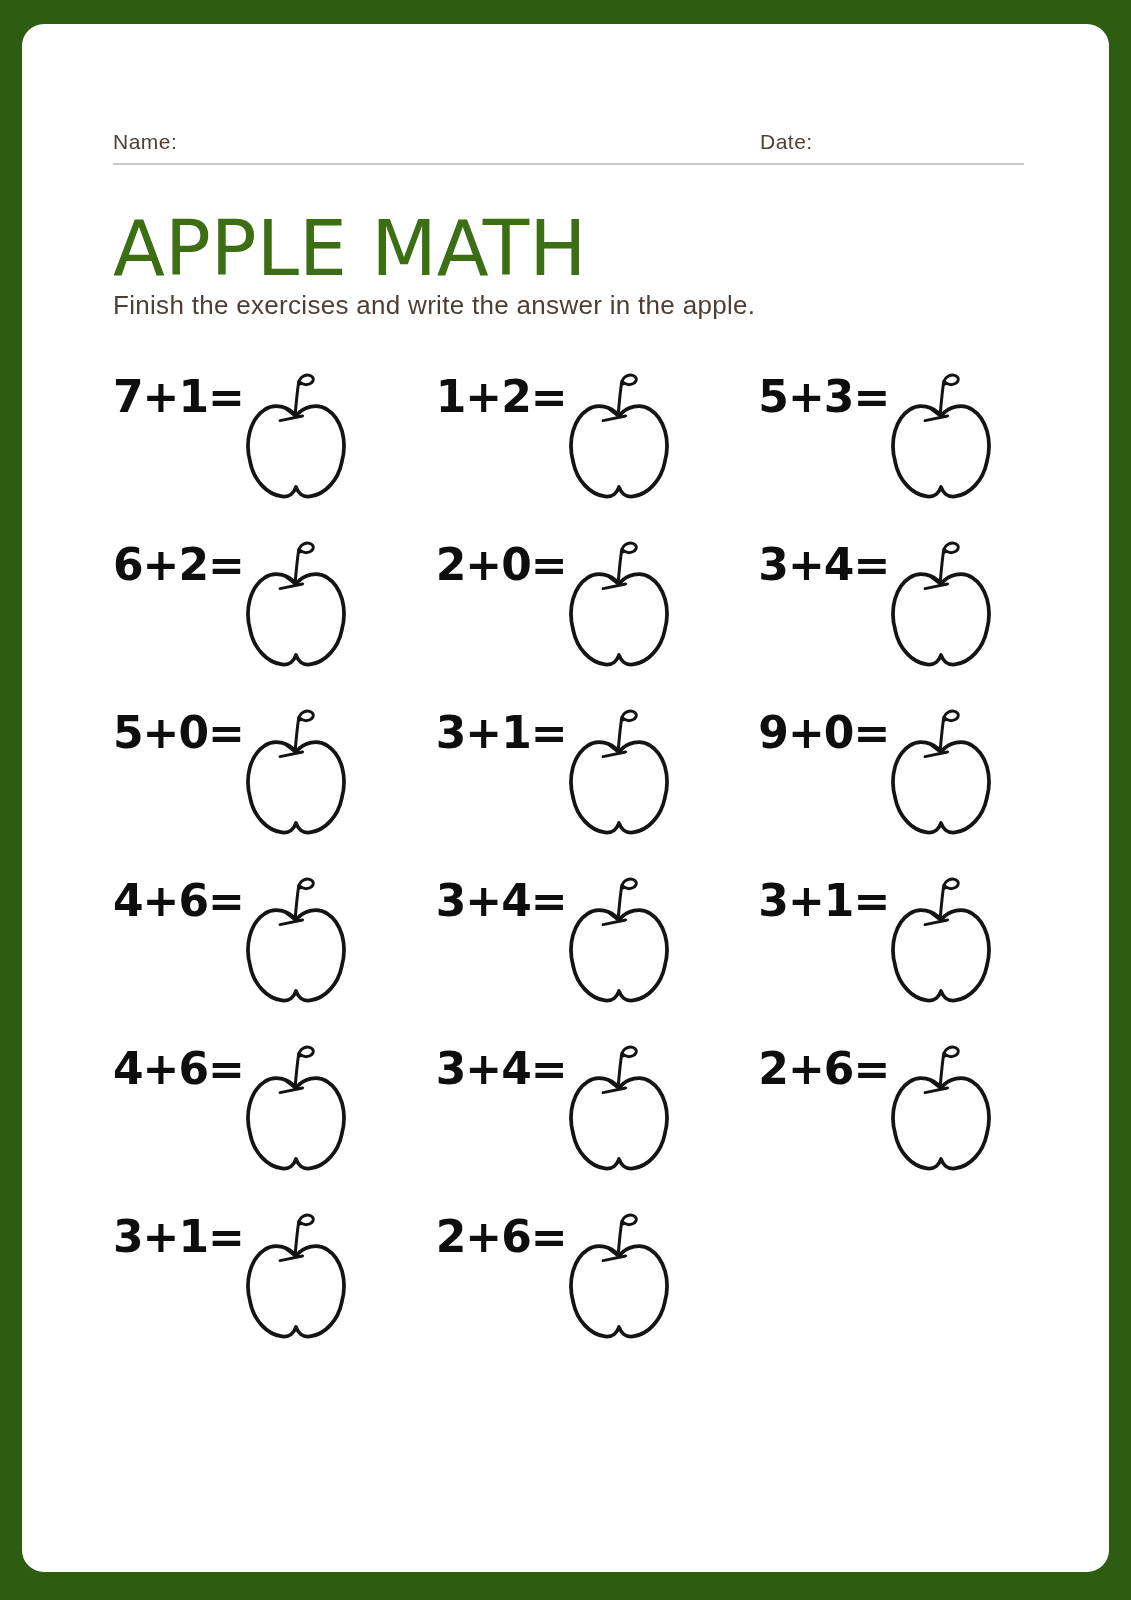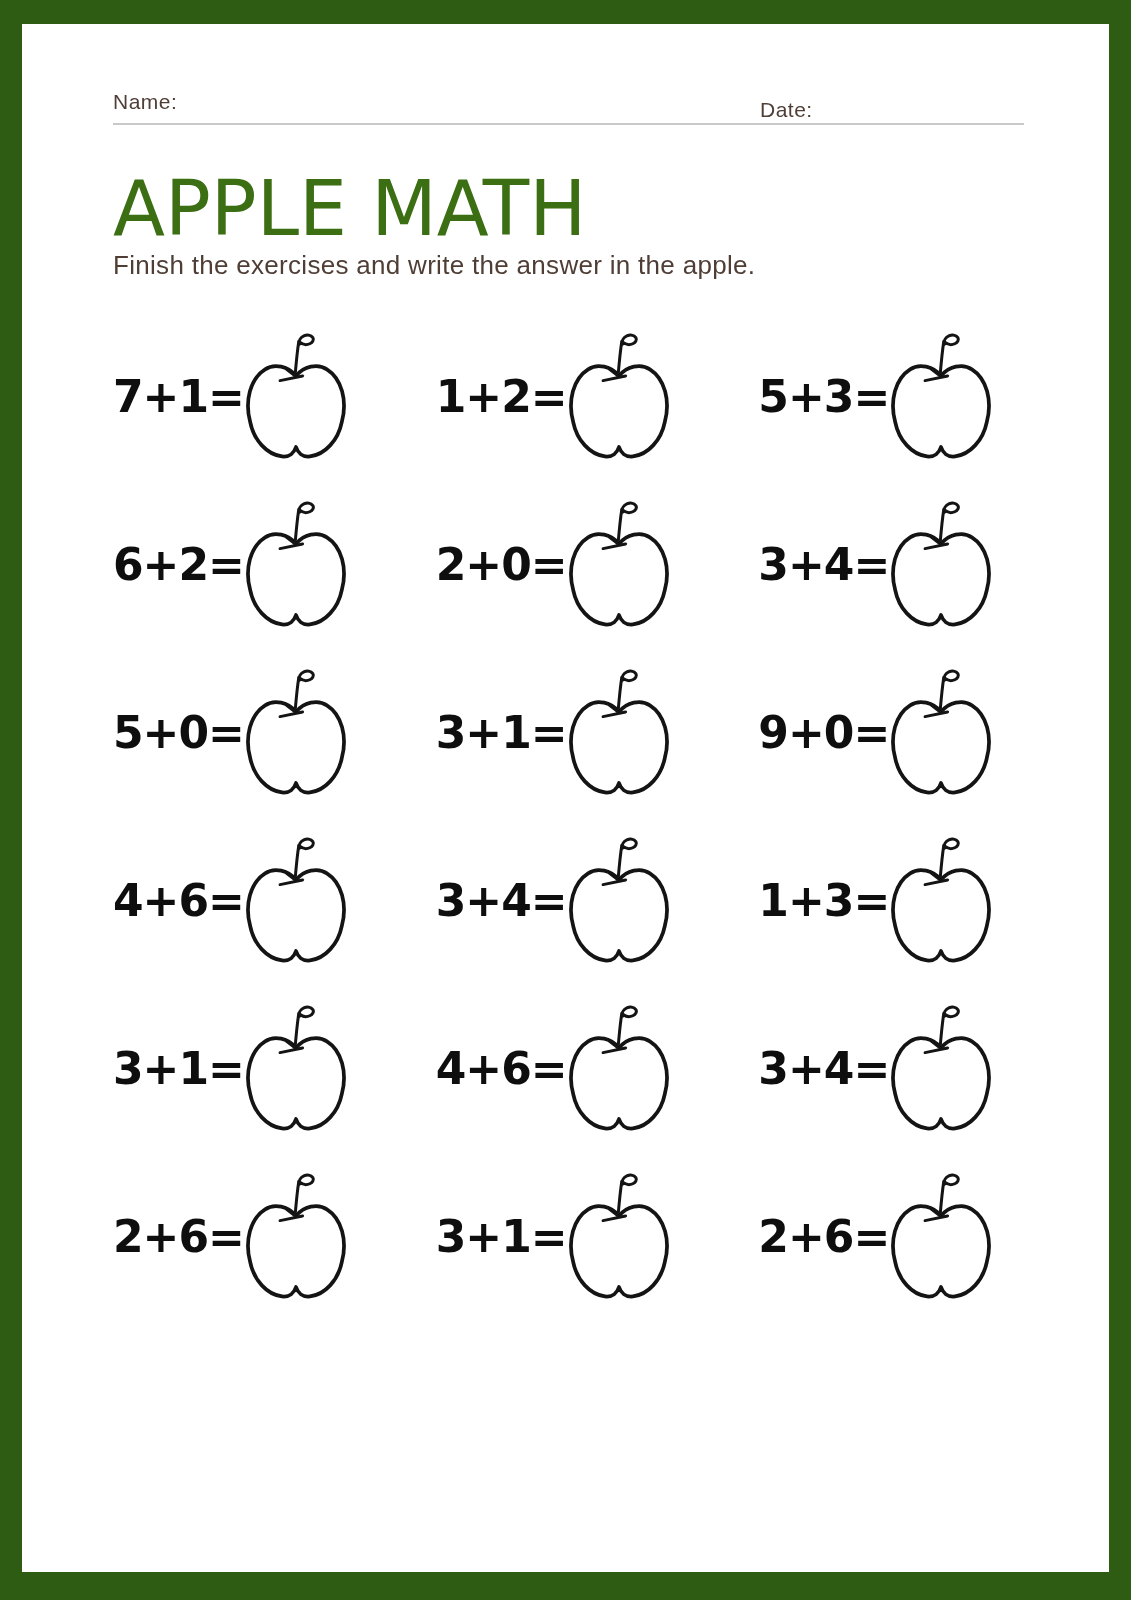--- a/index.html
+++ b/index.html
@@ -3,30 +3,31 @@
 <meta charset="utf-8">
 <style>
   html,body { margin:0; padding:0; background:#ffffff; }
   .page {
     width:1131px; height:1600px; box-sizing:border-box;
     background:#2e5c12;
     padding:24px 22px 28px 22px;
   }
   .sheet {
     background:#ffffff; width:100%; height:100%; box-sizing:border-box;
-    padding:66px 28px 0 91px;
+    padding:106px 28px 0 91px;
     font-family:"Liberation Sans", sans-serif;
     overflow:hidden;
+    border-radius:22px;
   }
   .header-row {
     position:relative; height:26px;
     font-size:21px; font-weight:500; color:#4f3e36;
     letter-spacing:0.5px;
   }
-  .date-label { position:absolute; left:647px; top:8px; }
+  .date-label { position:absolute; left:647px; top:0; }
   .header-line {
     width:911px; height:0;
     border-bottom:2px solid #c9c9c9;
     margin-top:7px;
   }
   .title {
     margin:46px 0 0 0;
     font-family:"DejaVu Sans", sans-serif;
     font-size:76px; line-height:76px; font-weight:400;
     color:#3c6e14; letter-spacing:0px;
@@ -35,21 +36,21 @@
     margin:0 0 0 0;
     font-size:26px; line-height:36px;
     color:#4f3e36; letter-spacing:0.3px;
   }
   .grid {
     display:grid;
     grid-template-columns:repeat(3, 1fr);
     margin-top:48px;
     row-gap:37px;
   }
-  .cell { display:flex; align-items:center; height:131px; }
+  .cell { display:flex; height:131px; }
   .expr {
     width:124px; flex:none;
     font-family:"DejaVu Sans", sans-serif;
     font-size:44px; font-weight:800; color:#0e0e0e;
     letter-spacing:-1px; white-space:nowrap;
   }
   .apple { width:118px; height:131px; flex:none; }
   .apple path { fill:none; stroke:#141414; stroke-linecap:round; stroke-linejoin:round; }
 </style>
 </head>
@@ -328,43 +329,20 @@
       <path stroke-width="3.2" d="M64,14 C61,6 74,1 78,7 C81,12 71,18 64,12"></path>
 
       <path stroke-width="3.2" d="M43,53 L67,48"></path>
 
       <path stroke-width="3.2" d="M59,48 L50,41"></path>
     </svg>
   </div>
 
 
 
-  <div class="cell">
-    <span class="expr">1+3=</span>
-    <svg class="apple" viewBox="0 0 120 140" xmlns="http://www.w3.org/2000/svg">
-
-      <path stroke-width="4" d="M60,48
-        C52,38 37,34 27,41
-        C11,51 5,75 11,97
-        C15,117 29,132 45,134
-        C53,135 58,130 60,124
-        C62,130 67,135 75,134
-        C91,132 105,117 109,97
-        C115,75 109,51 93,41
-        C83,34 68,38 60,48 Z"></path>
-
-      <path stroke-width="3.2" d="M59,48 C60,36 61,24 63,11"></path>
-
-      <path stroke-width="3.2" d="M64,14 C61,6 74,1 78,7 C81,12 71,18 64,12"></path>
-
-      <path stroke-width="3.2" d="M43,53 L67,48"></path>
-
-      <path stroke-width="3.2" d="M59,48 L50,41"></path>
-    </svg>
-  </div>
 
   <div class="cell">
     <span class="expr">3+1=</span>
     <svg class="apple" viewBox="0 0 120 140" xmlns="http://www.w3.org/2000/svg">
 
       <path stroke-width="4" d="M60,48
         C52,38 37,34 27,41
         C11,51 5,75 11,97
         C15,117 29,132 45,134
         C53,135 58,130 60,124

